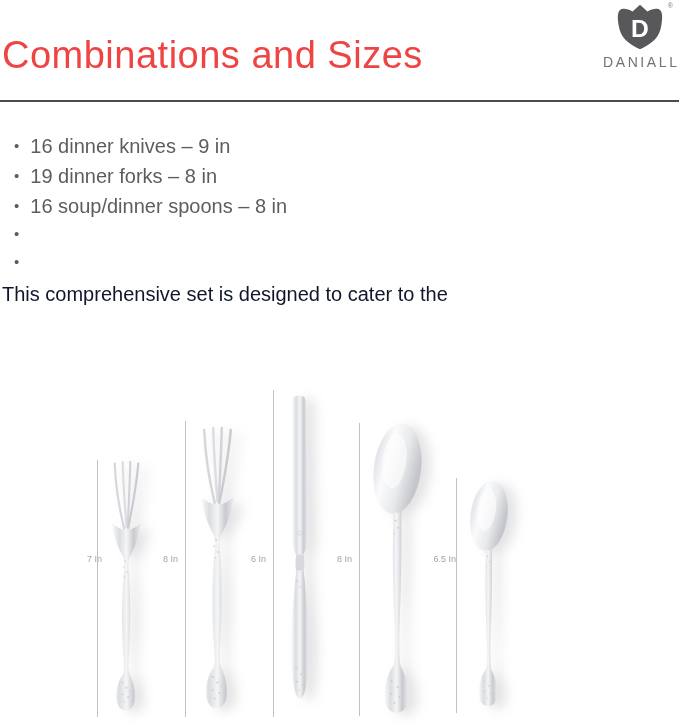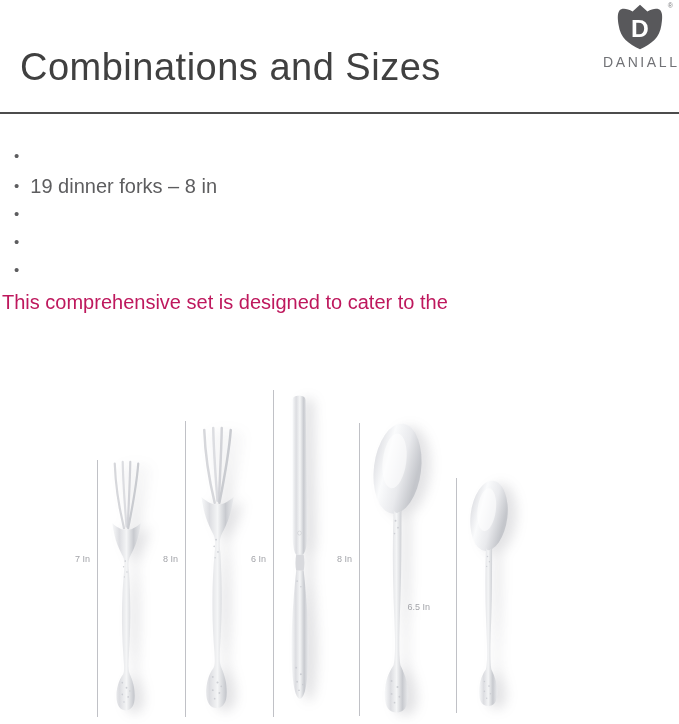--- a/index.html
+++ b/index.html
@@ -23,23 +23,23 @@
     font-size:7px;color:#7a7b7e;
   }
   .brand-name{
     margin-top:0;
     font-size:14px;letter-spacing:2.6px;
     color:#717276;white-space:nowrap;text-align:right;
   }
 
   
   .title{
-    margin:48px 0 0 0;padding-left:20px;
+    margin:36px 0 0 0;padding-left:2px;
     font-size:38px;font-weight:400;line-height:1;
-    color:#404040;letter-spacing:0.5px;
+    color:#ef4444;letter-spacing:0.5px;
   }
   .rule{
     border:none;height:2px;background:#4c4c4c;
     margin:26px 0 0 0;width:679px;
   }
 
   
   .size-list{
     list-style:none;margin:30px 0 0 0;padding:0 0 0 14px;
   }
@@ -48,46 +48,46 @@
     font-size:20px;line-height:28px;color:#5d5d5f;
   }
   .bullet{
     font-size:15px;color:#5d5d5f;
     margin-right:11px;position:relative;top:-2px;
   }
 
   
   .description{
     margin:4px 0 0 0;padding-left:2px;
-    font-size:20px;line-height:25px;color:#be185d;
+    font-size:20px;line-height:25px;color:#0f172a;
   }
   .description span{display:block;}
 
   
   .figure{
     position:absolute;left:0;top:380px;width:679px;height:344px;
   }
   .size-label{
     position:absolute;width:34px;text-align:right;
     font-size:9px;color:#a3a4a9;
   }
   .m-line{
     position:absolute;width:1px;background:#c0c1c6;
   }
   .utensil{position:absolute;filter:drop-shadow(9px 3px 6px rgba(80,80,95,0.16));}
 
-  .s1{left:56px;top:174px;}  .l1{left:97px;top:80px;height:257px;}
+  .s1{left:68px;top:174px;}  .l1{left:97px;top:80px;height:257px;}
   .u-fork-s{left:103px;top:76px;width:47px;height:262px;}
   .s2{left:144px;top:174px;} .l2{left:185px;top:41px;height:296px;}
   .u-fork-l{left:191px;top:39px;width:53px;height:300px;}
   .s3{left:232px;top:174px;} .l3{left:273px;top:10px;height:327px;}
   .u-knife{left:283px;top:3px;width:32px;height:334px;}
   .s4{left:318px;top:174px;} .l4{left:359px;top:43px;height:293px;}
   .u-spoon-l{left:368px;top:39px;width:59px;height:300px;}
-  .s5{left:390px;top:174px;width:40px;margin-top:48px;} .l5{left:456px;top:98px;height:235px;}
+  .s5{left:416px;top:174px;width:40px;} .l5{left:456px;top:98px;height:235px;}
   .u-spoon-s{left:466px;top:96px;width:46px;height:236px;}
 </style>
 </head>
 <body>
 
 <svg width="0" height="0" style="position:absolute" aria-hidden="true">
   <defs>
     <linearGradient id="gm" x1="0" y1="0" x2="1" y2="0">
       <stop offset="0" stop-color="#f8f9fa"></stop>
       <stop offset="0.25" stop-color="#dcdde1"></stop>
@@ -182,27 +182,29 @@
     </div>
     <div class="brand-name">DANIALLI</div>
   </div>
 
   <h1 class="title">Combinations and Sizes</h1>
   <hr class="rule">
 
   <ul class="size-list">
     <li>
       <span class="bullet">•</span>
+      <span>16 dinner knives – 9 in</span>
     </li>
     <li>
       <span class="bullet">•</span>
       <span>19 dinner forks – 8 in</span>
     </li>
     <li>
       <span class="bullet">•</span>
+      <span>16 soup/dinner spoons – 8 in</span>
     </li>
     <li>
       <span class="bullet">•</span>
     </li>
     <li>
       <span class="bullet">•</span>
     </li>
   </ul>
 
   <p class="description">

